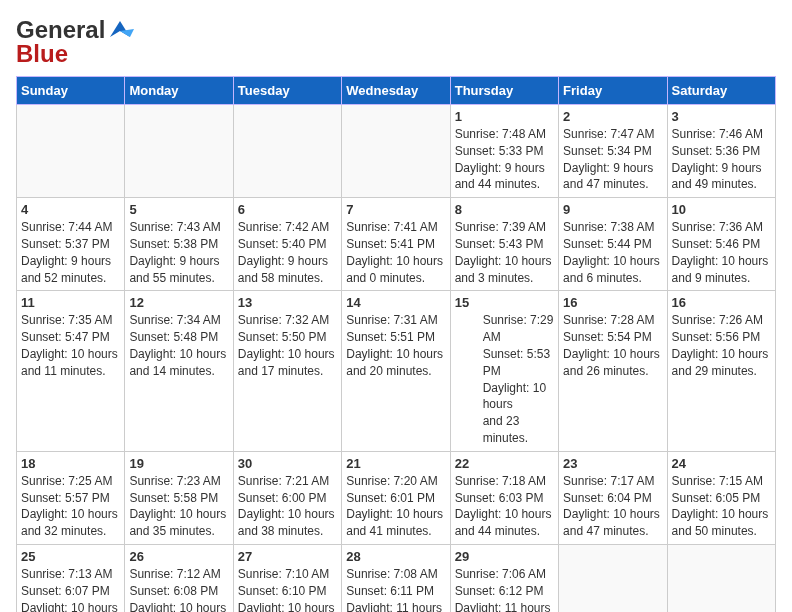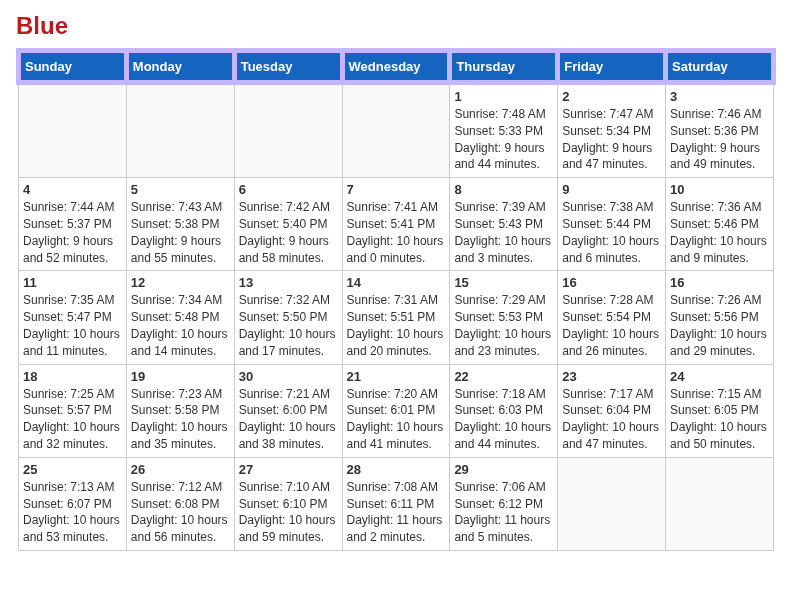--- a/index.html
+++ b/index.html
@@ -37,21 +37,21 @@
       width: 100%;
       border-collapse: collapse;
       table-layout: fixed;
     }
     .calendar-table th {
       background-color: #1565C0;
       color: #fff;
       font-size: 13px;
       padding: 6px 4px;
       text-align: left;
-      border: 5px solid #c4b5fd;
+      border: 1px solid #c4b5fd;
     }
     .calendar-table td {
       border: 1px solid #ccc;
       vertical-align: top;
       padding: 4px 4px;
       font-size: 10.5px;
       color: #333;
       min-height: 80px;
       height: 85px;
     }
@@ -67,20 +67,27 @@
     }
     .empty-cell {
       background: #f9f9f9;
     }
   </style>
 </head>
 <body>
 
 <div class="header-area">
   <div class="logo">
+    <div style="display:flex;align-items:center;">
+      <span style="font-size:24px;font-weight:bold;color:#333;">General</span>
+      <svg width="28" height="20" viewBox="0 0 28 20" style="margin-left:1px;margin-bottom:2px;">
+        <polygon points="4,18 14,2 24,18 14,12" fill="#1565C0"></polygon>
+        <polygon points="14,12 24,18 28,10" fill="#42a5f5"></polygon>
+      </svg>
+    </div>
     <span style="font-size:24px;font-weight:bold;color:#b91c1c;margin-top:-4px;">Blue</span>
   </div>
   <div class="title-area">
     <div class="month-title"></div>
     <div class="location-title"></div>
   </div>
 </div>
 
 <table class="calendar-table">
   <thead>
@@ -197,21 +204,21 @@
         </td>
         <td>
           <div class="day-number">14</div>
           <div class="day-info" style="white-space: pre-line;">Sunrise: 7:31 AM
 Sunset: 5:51 PM
 Daylight: 10 hours
 and 20 minutes.</div>
         </td>
         <td>
           <div class="day-number">15</div>
-          <div class="day-info" style="white-space: pre-line;">Sunrise: 7:29 AM
+          <div class="day-info" style="white-space: pre-line; margin-left: 28px;">Sunrise: 7:29 AM
 Sunset: 5:53 PM
 Daylight: 10 hours
 and 23 minutes.</div>
         </td>
         <td>
           <div class="day-number">16</div>
           <div class="day-info" style="white-space: pre-line;">Sunrise: 7:28 AM
 Sunset: 5:54 PM
 Daylight: 10 hours
 and 26 minutes.</div>

